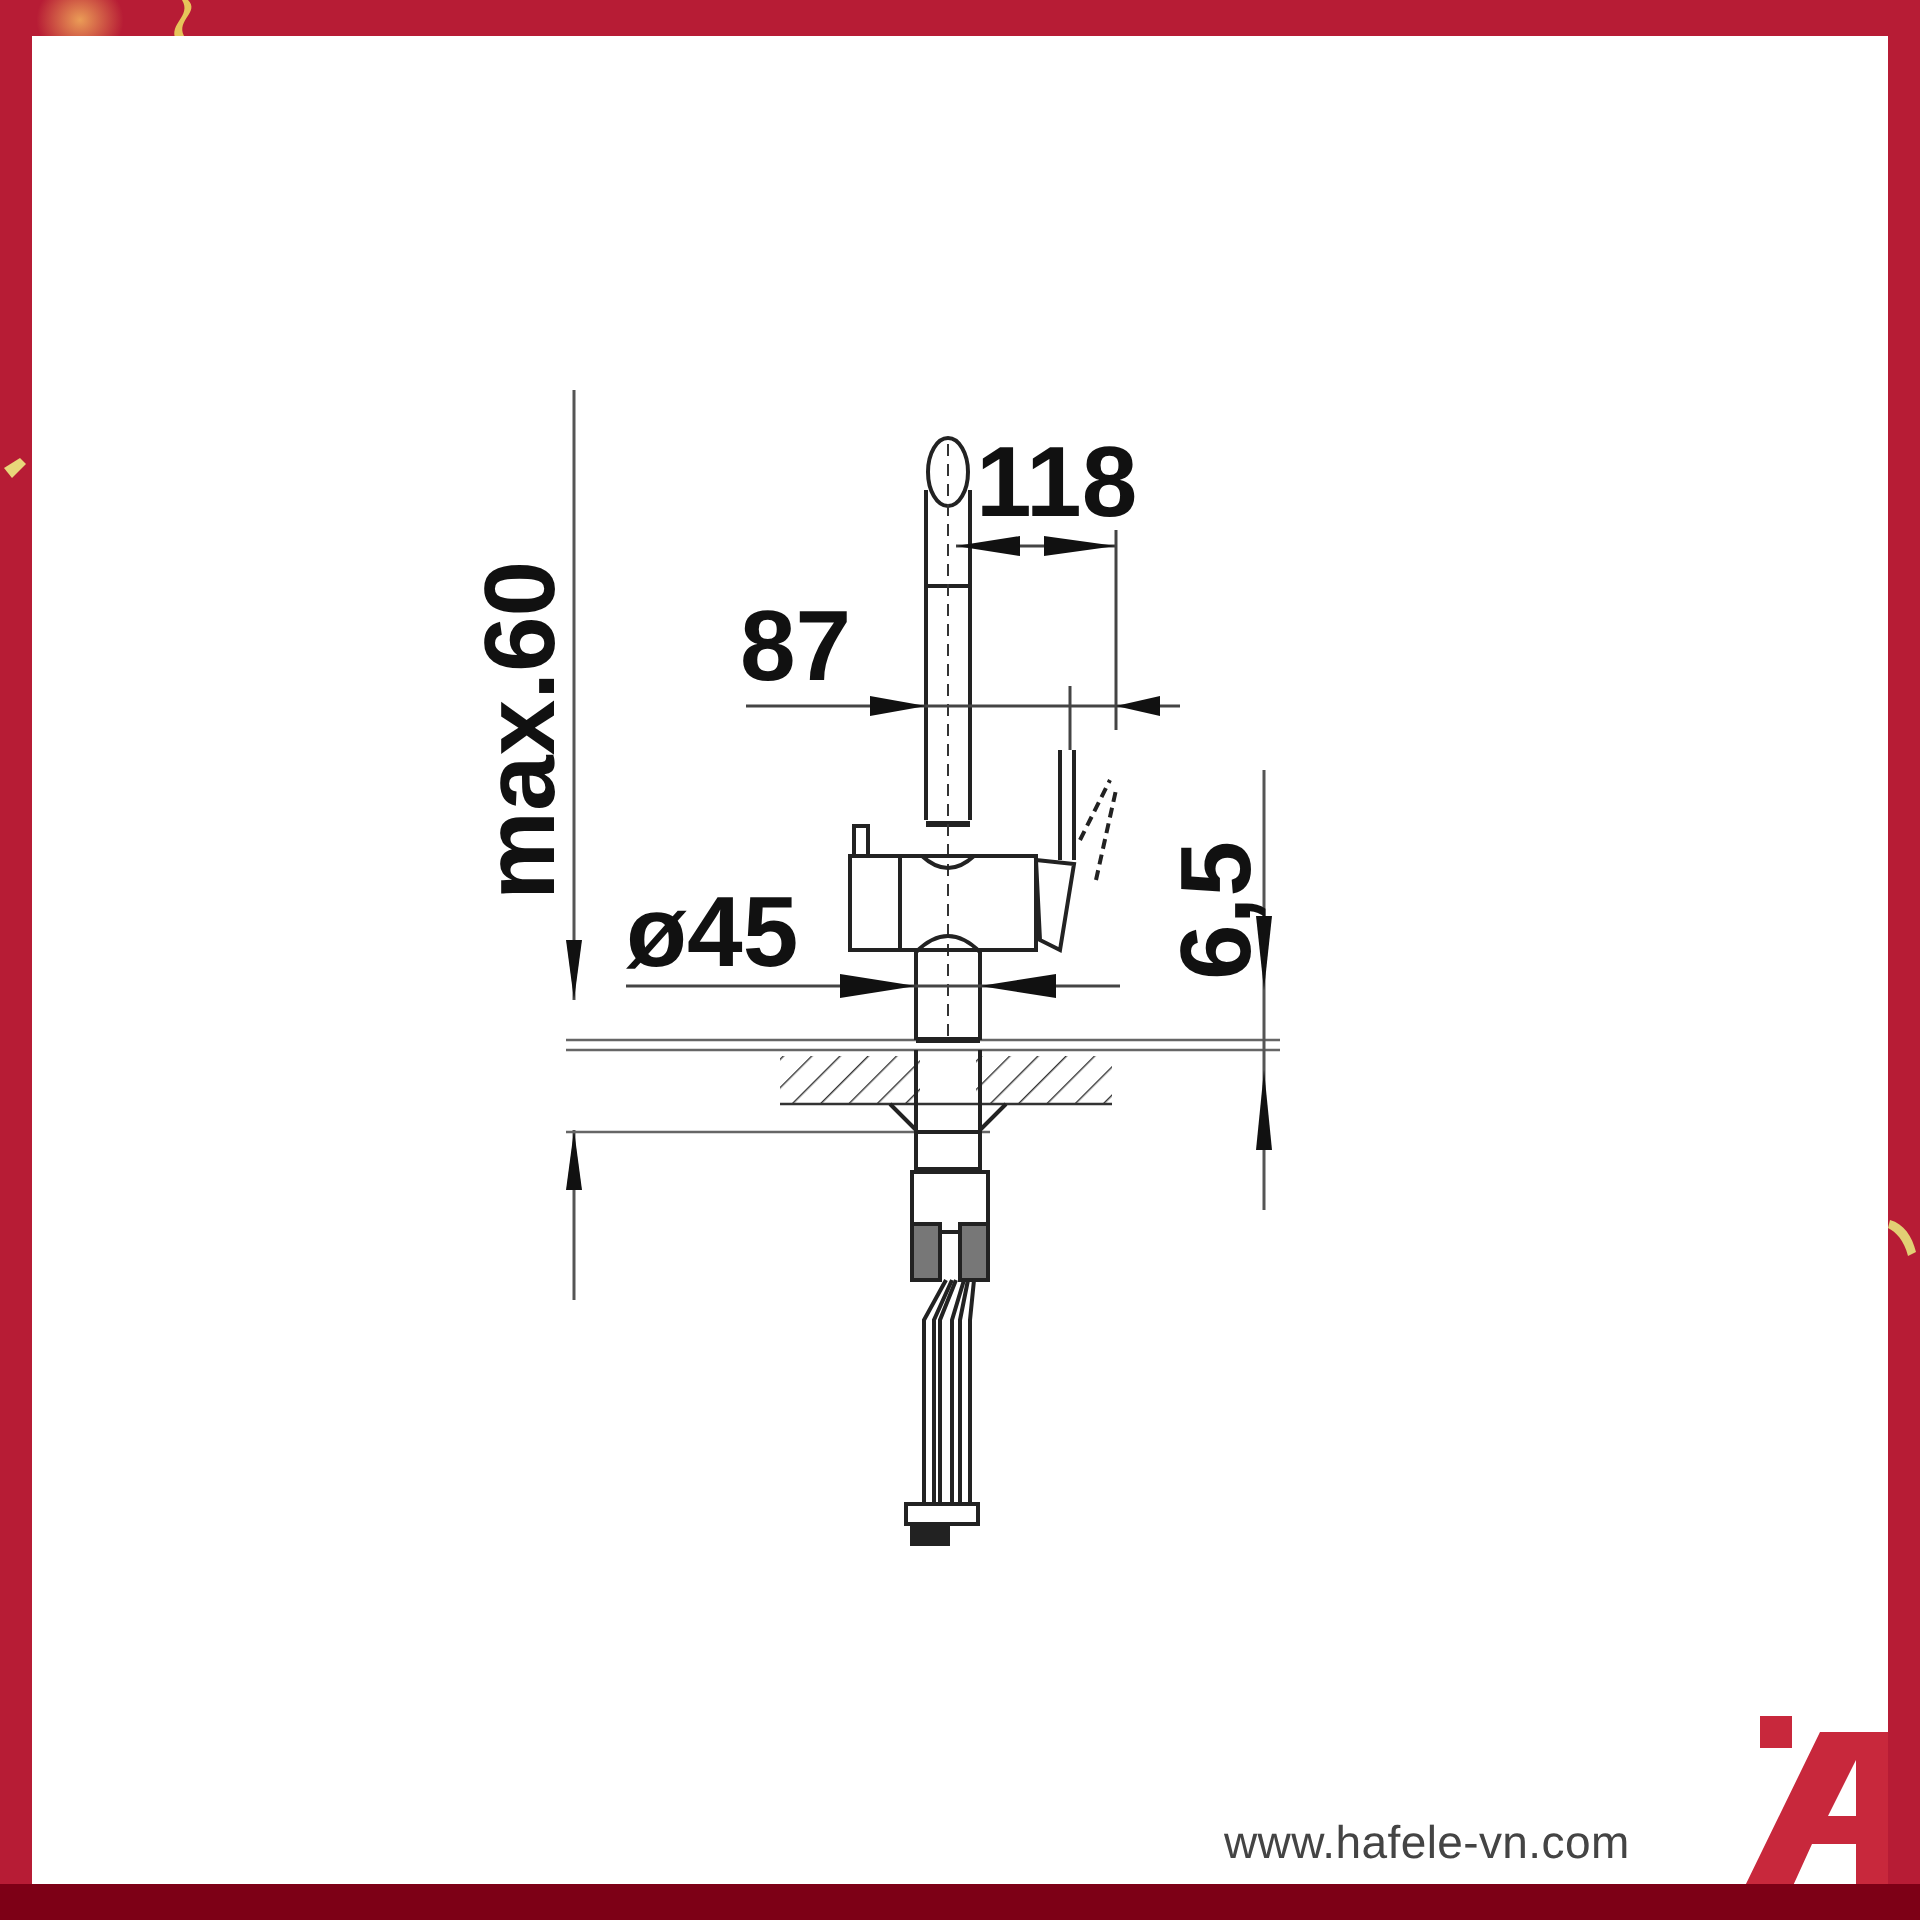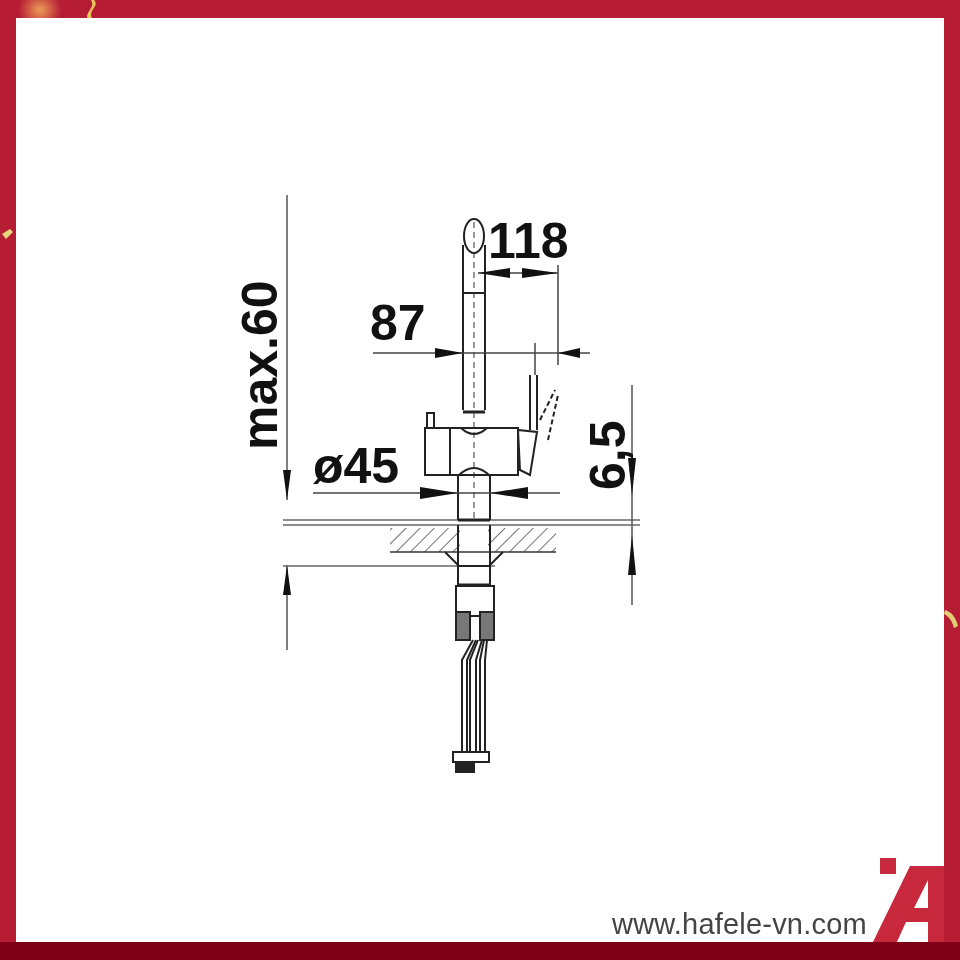--- a/index.html
+++ b/index.html
@@ -2,21 +2,21 @@
 <html><head>
 <meta charset="utf-8">
 <style>
   html, body { margin: 0; padding: 0; }
   body { width: 960px; height: 960px; position: relative; overflow: hidden; background: #b71c35; font-family: "Liberation Sans", sans-serif; }
   .frame { position: absolute; left: 0; top: 0; width: 960px; height: 960px; background: #b71c35; }
   .bottom-band { position: absolute; left: 0; top: 942px; width: 960px; height: 18px; background: #7d0016; }
   .glow { position: absolute; left: 18px; top: -10px; width: 44px; height: 40px; background: radial-gradient(ellipse at center, rgba(240,170,90,0.9) 0%, rgba(240,170,90,0) 70%); }
   .canvas { position: absolute; left: 16px; top: 18px; width: 928px; height: 924px; background: #ffffff; }
   .drawing { position: absolute; left: 0; top: 0; }
-  .url { position: absolute; left: 612px; top: 908px; font-size: 29px; color: #444; letter-spacing: 0.2px; }
+  .url { position: absolute; left: 612px; top: 908px; font-size: 23px; color: #444; letter-spacing: 0.2px; }
   .logo { position: absolute; left: 870px; top: 856px; }
   .confetti { position: absolute; }
 </style>
 </head>
 <body>
 
 <div class="frame">
   <div class="glow"></div>
   <svg class="confetti" style="left:82px;top:0" width="24" height="22">
     <path d="M12 0 C18 6, 6 10, 10 18 L6 20 C2 12, 14 8, 9 0 Z" fill="#e6c45a"></path>

